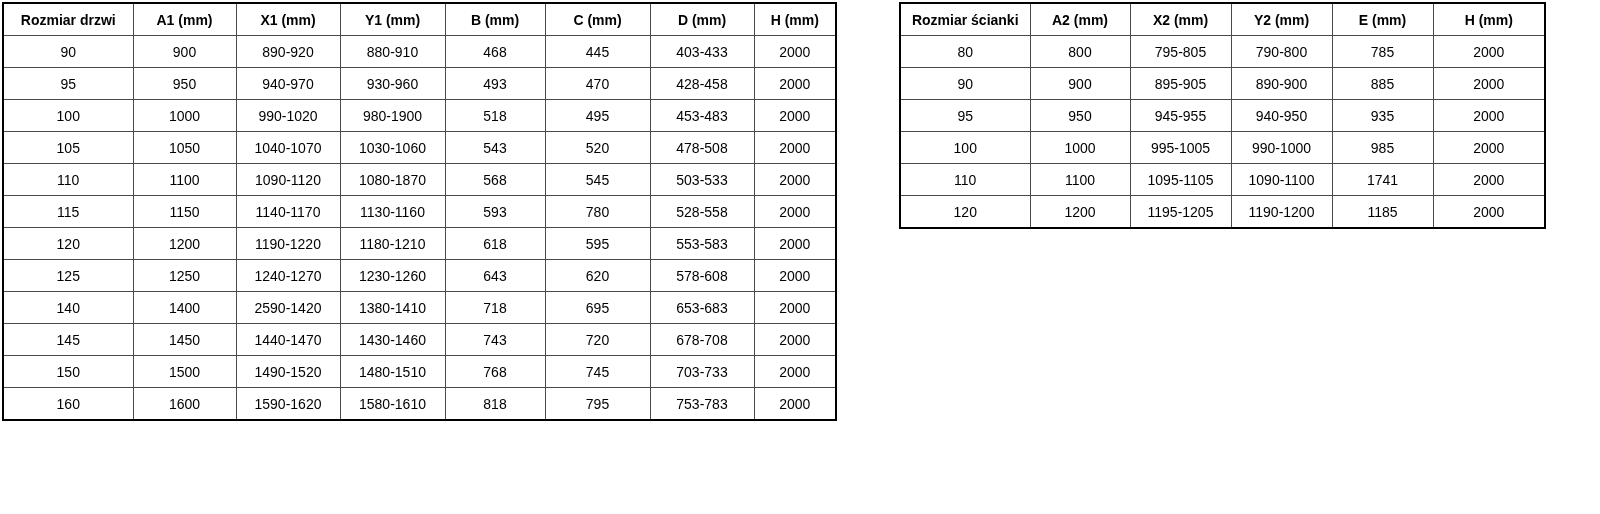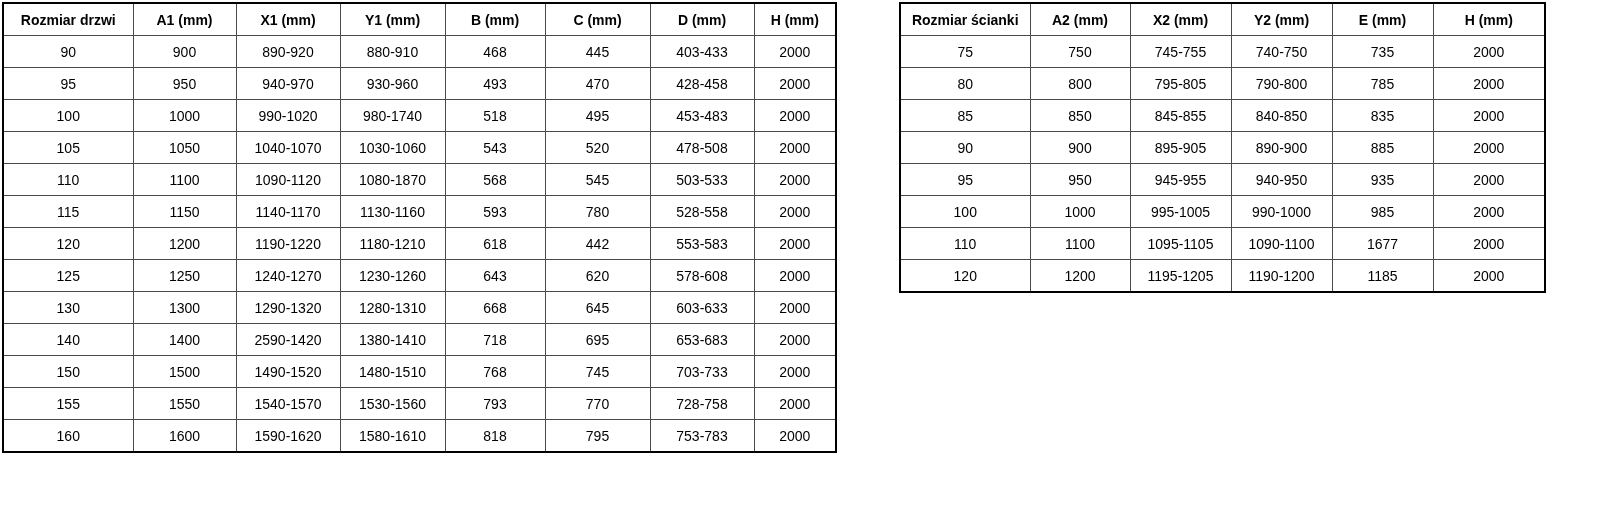--- a/index.html
+++ b/index.html
@@ -101,21 +101,21 @@
           <td>930-960</td>
           <td>493</td>
           <td>470</td>
           <td>428-458</td>
           <td>2000</td>
         </tr>
         <tr>
           <td>100</td>
           <td>1000</td>
           <td>990-1020</td>
-          <td>980-1740</td>
+          <td>980-1900</td>
           <td>518</td>
           <td>495</td>
           <td>453-483</td>
           <td>2000</td>
         </tr>
         <tr>
           <td>105</td>
           <td>1050</td>
           <td>1040-1070</td>
           <td>1030-1060</td>
@@ -143,72 +143,62 @@
           <td>780</td>
           <td>528-558</td>
           <td>2000</td>
         </tr>
         <tr>
           <td>120</td>
           <td>1200</td>
           <td>1190-1220</td>
           <td>1180-1210</td>
           <td>618</td>
-          <td>442</td>
+          <td>595</td>
           <td>553-583</td>
           <td>2000</td>
         </tr>
         <tr>
           <td>125</td>
           <td>1250</td>
           <td>1240-1270</td>
           <td>1230-1260</td>
           <td>643</td>
           <td>620</td>
           <td>578-608</td>
           <td>2000</td>
         </tr>
         <tr>
-          <td>130</td>
-          <td>1300</td>
-          <td>1290-1320</td>
-          <td>1280-1310</td>
-          <td>668</td>
-          <td>645</td>
-          <td>603-633</td>
-          <td>2000</td>
-        </tr>
-        <tr>
           <td>140</td>
           <td>1400</td>
           <td>2590-1420</td>
           <td>1380-1410</td>
           <td>718</td>
           <td>695</td>
           <td>653-683</td>
           <td>2000</td>
         </tr>
         <tr>
+          <td>145</td>
+          <td>1450</td>
+          <td>1440-1470</td>
+          <td>1430-1460</td>
+          <td>743</td>
+          <td>720</td>
+          <td>678-708</td>
+          <td>2000</td>
+        </tr>
+        <tr>
           <td>150</td>
           <td>1500</td>
           <td>1490-1520</td>
           <td>1480-1510</td>
           <td>768</td>
           <td>745</td>
           <td>703-733</td>
-          <td>2000</td>
-        </tr>
-        <tr>
-          <td>155</td>
-          <td>1550</td>
-          <td>1540-1570</td>
-          <td>1530-1560</td>
-          <td>793</td>
-          <td>770</td>
-          <td>728-758</td>
           <td>2000</td>
         </tr>
         <tr>
           <td>160</td>
           <td>1600</td>
           <td>1590-1620</td>
           <td>1580-1610</td>
           <td>818</td>
           <td>795</td>
           <td>753-783</td>
@@ -231,44 +221,28 @@
           <th>Rozmiar ścianki</th>
           <th>A2 (mm)</th>
           <th>X2 (mm)</th>
           <th>Y2 (mm)</th>
           <th>E (mm)</th>
           <th>H (mm)</th>
         </tr>
     </thead>
     <tbody>
         <tr>
-          <td>75</td>
-          <td>750</td>
-          <td>745-755</td>
-          <td>740-750</td>
-          <td>735</td>
-          <td>2000</td>
-        </tr>
-        <tr>
           <td>80</td>
           <td>800</td>
           <td>795-805</td>
           <td>790-800</td>
           <td>785</td>
           <td>2000</td>
         </tr>
         <tr>
-          <td>85</td>
-          <td>850</td>
-          <td>845-855</td>
-          <td>840-850</td>
-          <td>835</td>
-          <td>2000</td>
-        </tr>
-        <tr>
           <td>90</td>
           <td>900</td>
           <td>895-905</td>
           <td>890-900</td>
           <td>885</td>
           <td>2000</td>
         </tr>
         <tr>
           <td>95</td>
           <td>950</td>
@@ -283,21 +257,21 @@
           <td>995-1005</td>
           <td>990-1000</td>
           <td>985</td>
           <td>2000</td>
         </tr>
         <tr>
           <td>110</td>
           <td>1100</td>
           <td>1095-1105</td>
           <td>1090-1100</td>
-          <td>1677</td>
+          <td>1741</td>
           <td>2000</td>
         </tr>
         <tr>
           <td>120</td>
           <td>1200</td>
           <td>1195-1205</td>
           <td>1190-1200</td>
           <td>1185</td>
           <td>2000</td>
         </tr>

